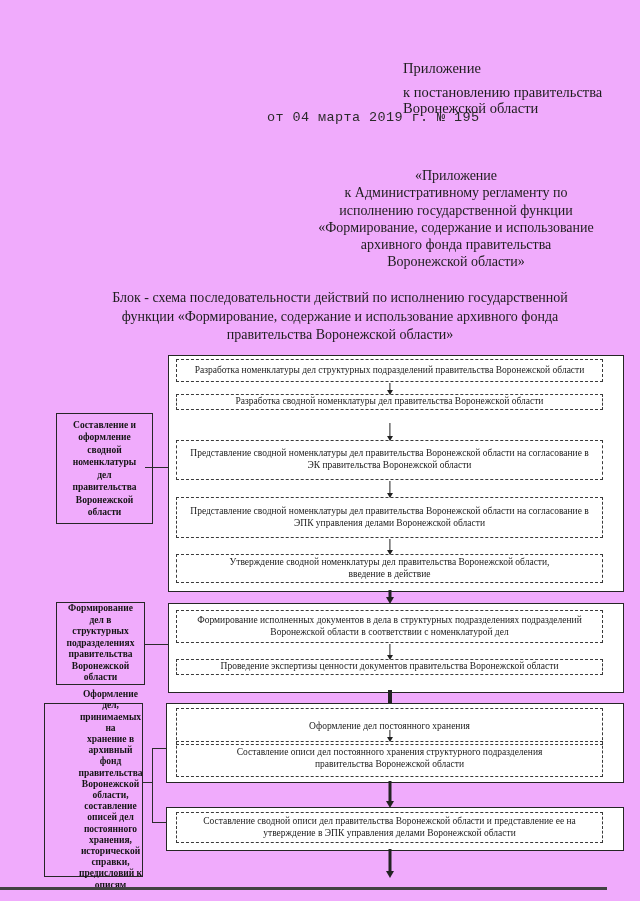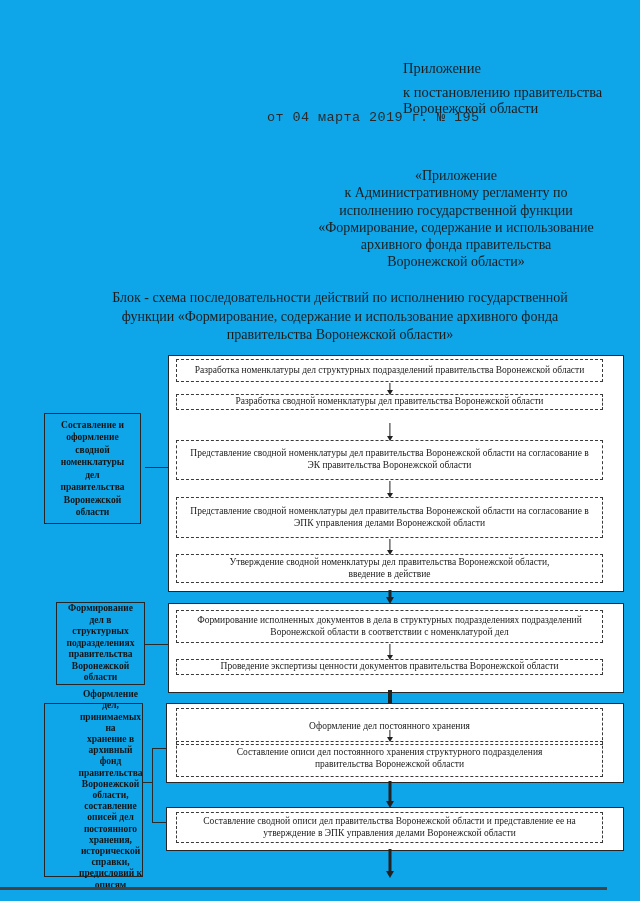--- a/index.html
+++ b/index.html
@@ -1,20 +1,20 @@
 <!DOCTYPE html>
 <html><head>
 <meta charset="utf-8">
 <style>
   html,body{margin:0;padding:0;background:#888;}
   .page{
     position:relative;
     width:640px;height:901px;
     margin:0 auto;
-    background:#0ea5e9;
+    background:#f0abfc;
     font-family:"Liberation Serif","DejaVu Serif",serif;
     color:#1d1d1d;
     overflow:hidden;
   }
   .abs{position:absolute;}
   .pre{white-space:pre-line;}
   .serif14{font-size:14.5px;line-height:16px;}
   .mono{font-family:"Liberation Mono","DejaVu Sans Mono",monospace;font-size:13.5px;letter-spacing:.4px;color:#2a2a2a;}
   .centered{text-align:center;}
   
@@ -61,21 +61,21 @@
 к Административному регламенту по
 исполнению государственной функции
 «Формирование, содержание и использование
 архивного фонда правительства
 Воронежской области»</div>
 
   <div class="abs pre centered" style="left:65px;top:289px;width:550px;font-size:14px;line-height:18.5px;">Блок - схема последовательности действий по исполнению государственной
 функции «Формирование, содержание и использование архивного фонда
 правительства Воронежской области»</div>
 
-  <div class="stage-label" style="left:44px;top:413px;width:97px;height:111px;line-height:12.5px;">Составление и
+  <div class="stage-label" style="left:56px;top:413px;width:97px;height:111px;line-height:12.5px;">Составление и
 оформление
 сводной
 номенклатуры
 дел
 правительства
 Воронежской
 области</div>
   <div class="stage-label" style="left:56px;top:602px;width:89px;height:83px;line-height:11.6px;">Формирование
 дел в
 структурных

